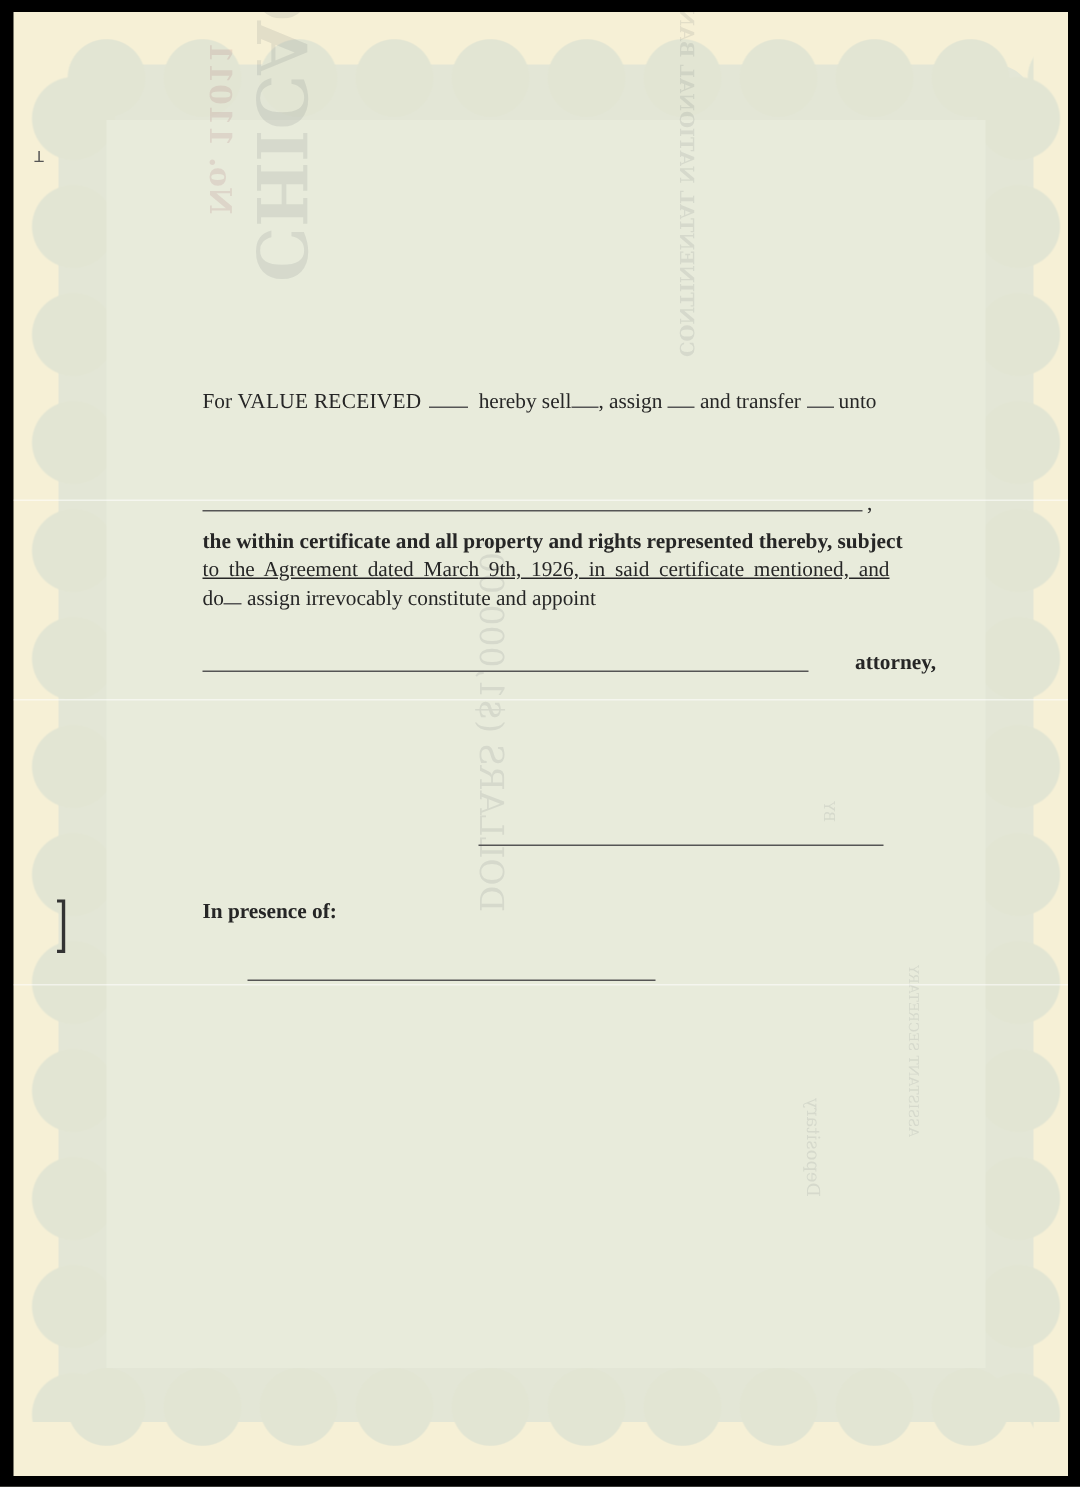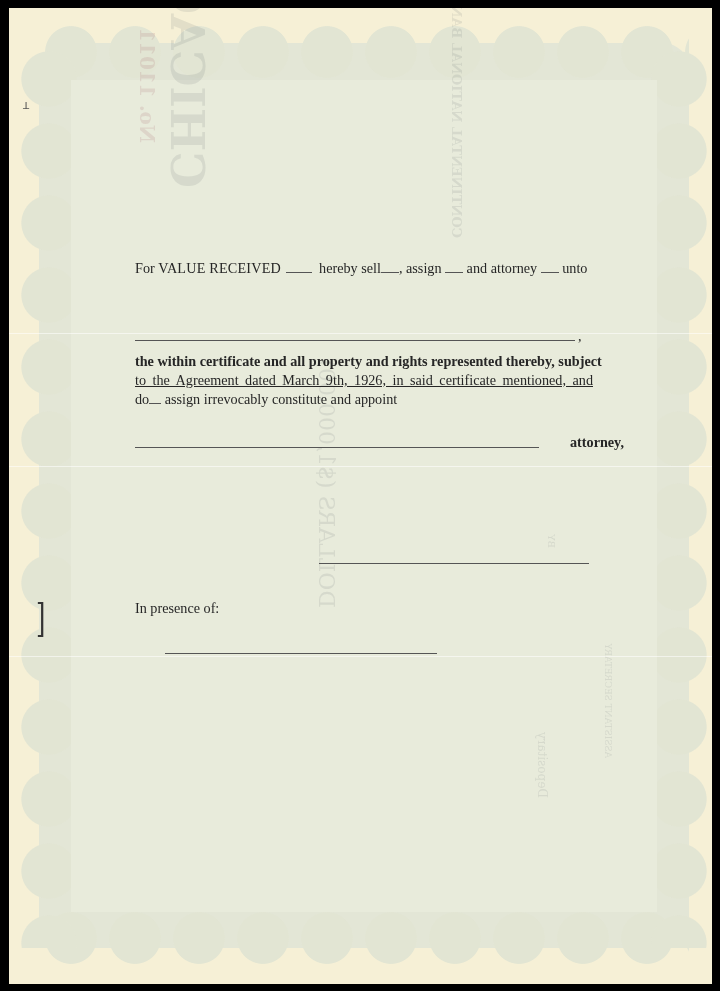--- a/index.html
+++ b/index.html
@@ -153,21 +153,21 @@
   <div class="fold-h" style="top:648px;"></div>
 
   <div class="form">
 
     <div class="line" style="left:126px; top:252px;">
       <span>For</span>
       <span style="letter-spacing:0.2px;">VALUE RECEIVED</span>
       <span class="blank" style="width:26px; margin-left:1px;"></span>
       <span style="margin-left:4px;">hereby sell</span><span class="blank" style="width:18px;"></span><span>, assign</span>
       <span class="blank" style="width:18px;"></span>
-      <span>and attorney</span>
+      <span>and transfer</span>
       <span class="blank" style="width:18px;"></span>
       <span>unto</span>
     </div>
 
     <div class="rule" style="left:126px; top:332px; width:440px;"></div>
     <div class="line" style="left:569px; top:320px;">,</div>
 
     <div class="justify-line" style="left:126px; top:345px; width:458px;font-weight:bold;">the within certificate and all property and rights represented thereby, subject</div>
     <div class="justify-line" style="left:126px; top:364px; width:458px;text-decoration:underline;">to the Agreement dated March 9th, 1926, in said certificate mentioned, and</div>
 
@@ -176,20 +176,20 @@
       <span>assign irrevocably constitute and appoint</span>
     </div>
 
     <div class="rule" style="left:126px; top:439px; width:404px;"></div>
     <div class="line bold" style="left:529px; top:426px;margin-left:32px;">attorney,</div>
 
 
 
     <div class="rule" style="left:310px; top:555px; width:270px;"></div>
 
-    <div class="line bold" style="left:126px; top:592px; font-weight:normal;">In presence of:</div>
+    <div class="line bold" style="left:126px; top:592px; font-weight:bold;">In presence of:</div>
 
     <div class="rule" style="left:156px; top:645px; width:272px;"></div>
   </div>
 
   <div class="bracket-mark">]</div>
   <div class="tick-mark" style="left:14px; top:92px;">ꓕ</div>
 </div>
 
 </body></html>

